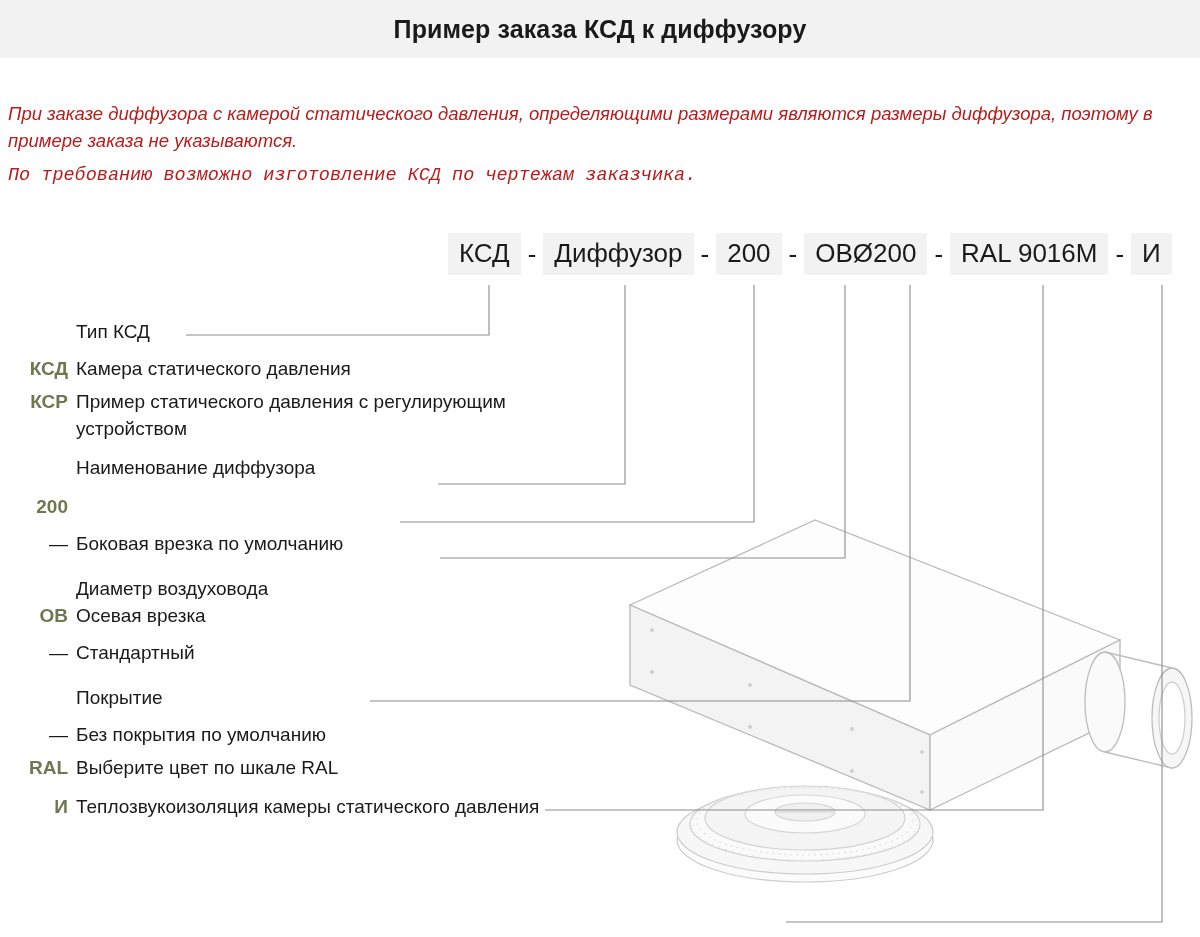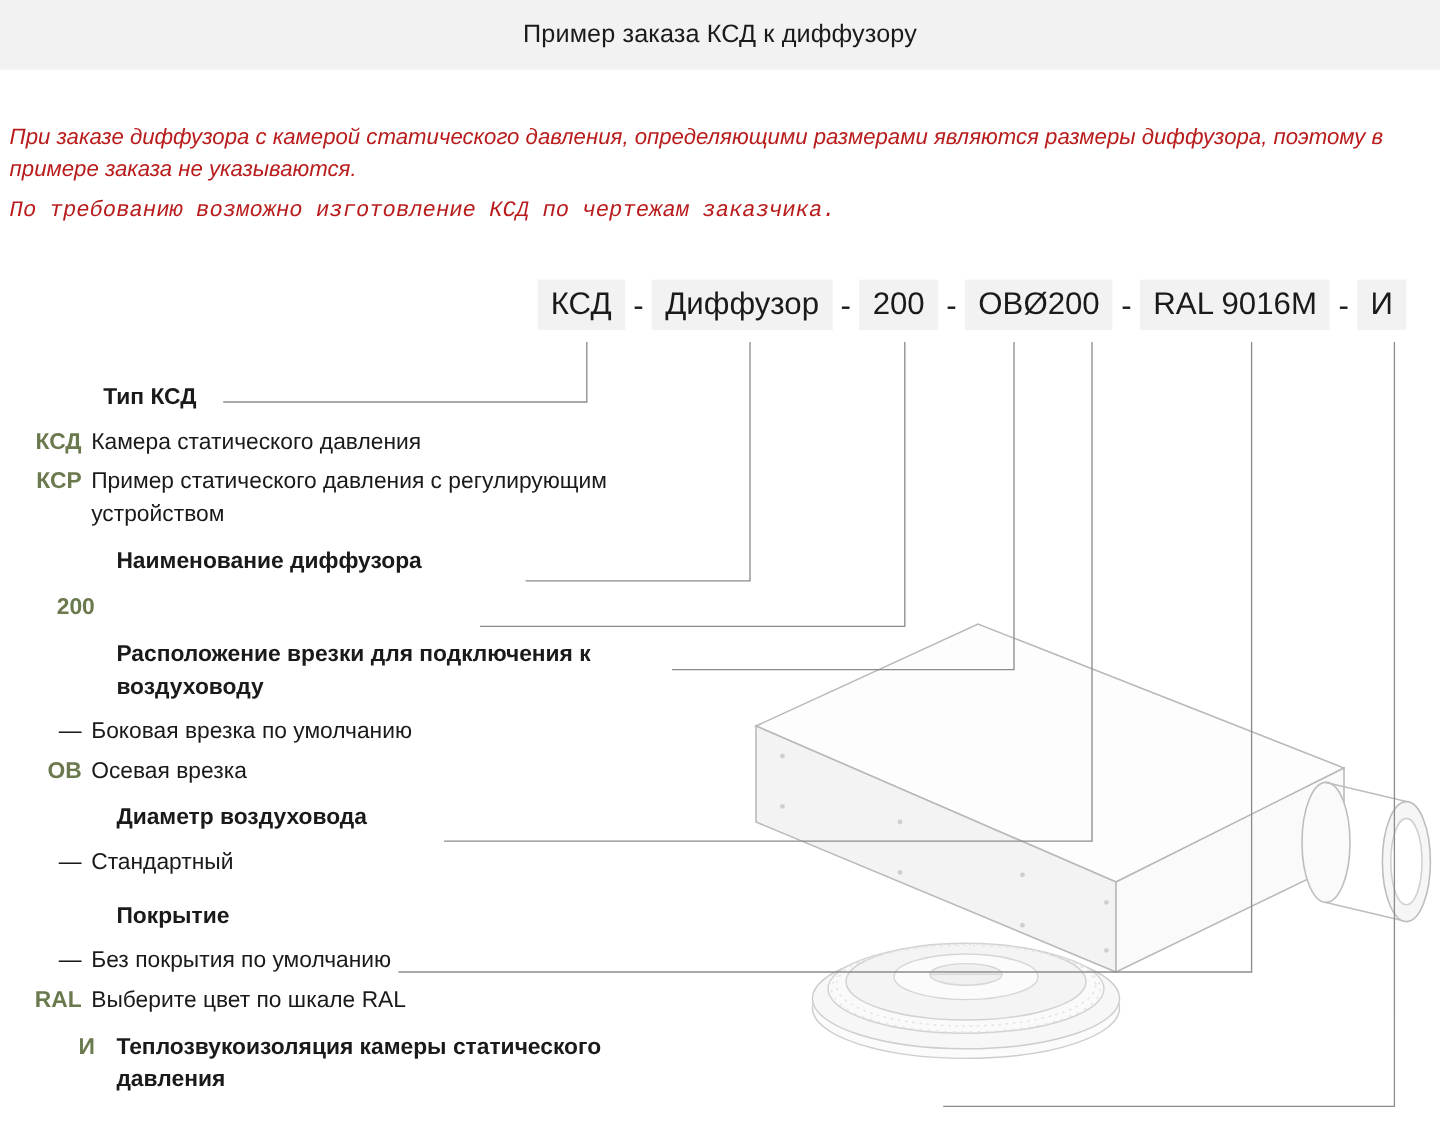--- a/index.html
+++ b/index.html
@@ -22,22 +22,22 @@
     left: 0;
     top: 0;
     width: 1200px;
     height: 58px;
     background: #f2f2f2;
     display: flex;
     align-items: center;
     justify-content: center;
   }
   .header-title {
-    font-size: 21px;
-    font-weight: normal;
+    font-size: 25px;
+    font-weight: bold;
     color: #1a1a1a;
     letter-spacing: 0.1px;
   }
 
   
   .intro {
     position: absolute;
     left: 8px;
     top: 100px;
     width: 1160px;
@@ -109,26 +109,24 @@
     font-weight: normal;
   }
   .legend-val {
     font-size: 19px;
     line-height: 27px;
     color: #1a1a1a;
     background: #ffffff;
     padding-right: 6px;
   }
   .legend-val.bold {
-    font-weight: bold;
-    margin-left: 10px;
+    font-weight: normal;
   }
   .group-head {
     margin-top: 12px;
-    padding-left: 11px;
   }
   .group-head-first {
     margin-top: 0;
   }
   .spacer-6 { height: 6px; }
   .spacer-10 { height: 10px; }
 
   
   .illustration {
     position: absolute;
@@ -247,39 +245,35 @@
 
   <div class="legend-row group-head">
     <div class="legend-key"></div>
     <div class="legend-val bold">Наименование диффузора</div>
   </div>
 
   <div class="legend-row group-head">
     <div class="legend-key">200</div>
   </div>
 
-  <div class="legend-row group-head">
-    <div class="legend-key"></div>
-    <div class="legend-val bold">Расположение врезки для подключения к воздуховоду</div>
-  </div>
   <div class="spacer-10"></div>
   <div class="legend-row">
     <div class="legend-key dash-key">—</div>
     <div class="legend-val">Боковая врезка по умолчанию</div>
   </div>
   <div class="spacer-6"></div>
+  <div class="legend-row group-head">
+    <div class="legend-key"></div>
+    <div class="legend-val bold">Диаметр воздуховода</div>
+  </div>
+
   <div class="legend-row">
     <div class="legend-key">ОВ</div>
     <div class="legend-val">Осевая врезка</div>
   </div>
-
-  <div class="legend-row group-head">
-    <div class="legend-key"></div>
-    <div class="legend-val bold">Диаметр воздуховода</div>
-  </div>
   <div class="spacer-10"></div>
   <div class="legend-row">
     <div class="legend-key dash-key">—</div>
     <div class="legend-val">Стандартный</div>
   </div>
   <div class="spacer-6"></div>
 
   <div class="legend-row group-head">
     <div class="legend-key"></div>
     <div class="legend-val bold">Покрытие</div>

